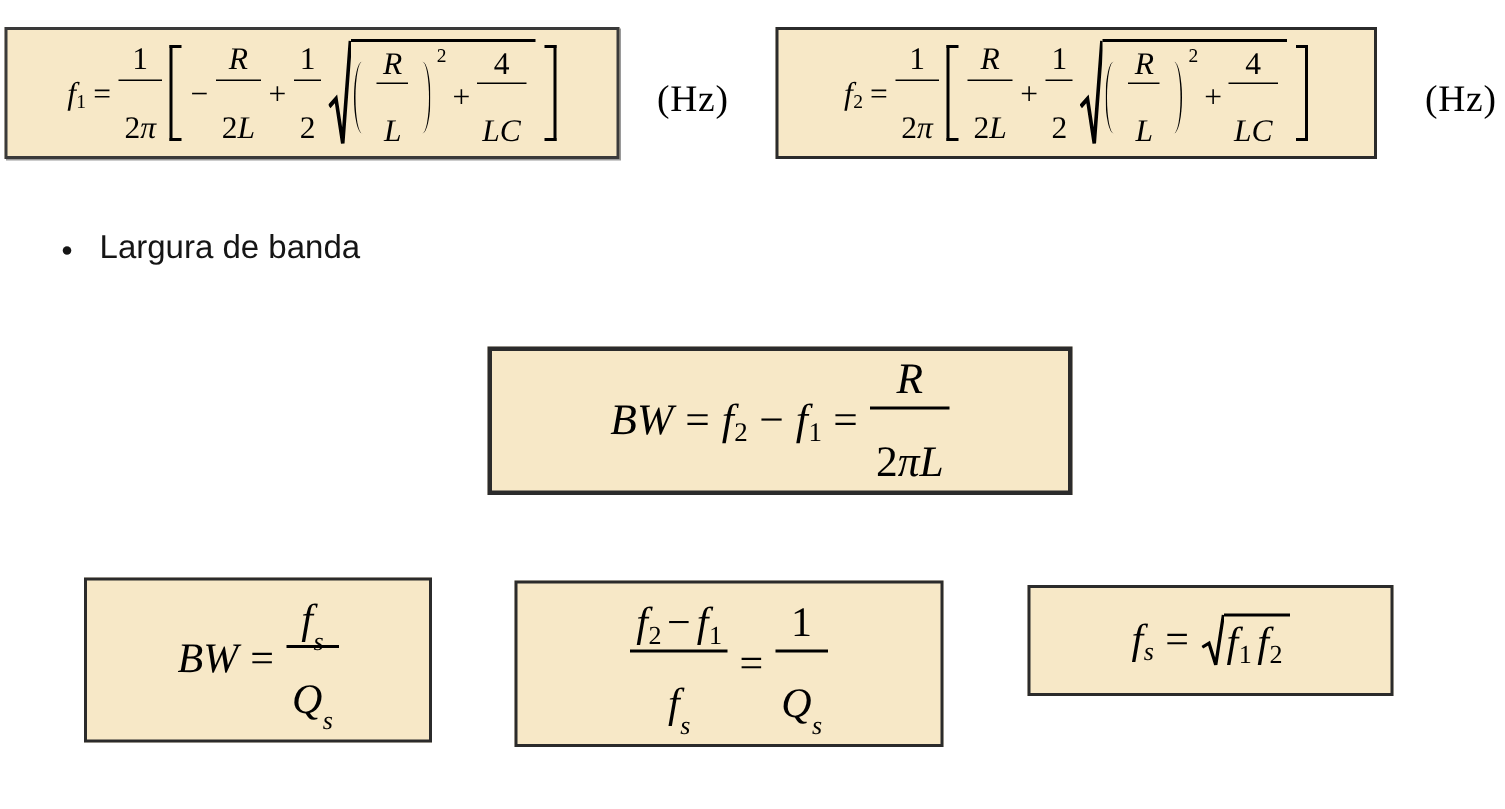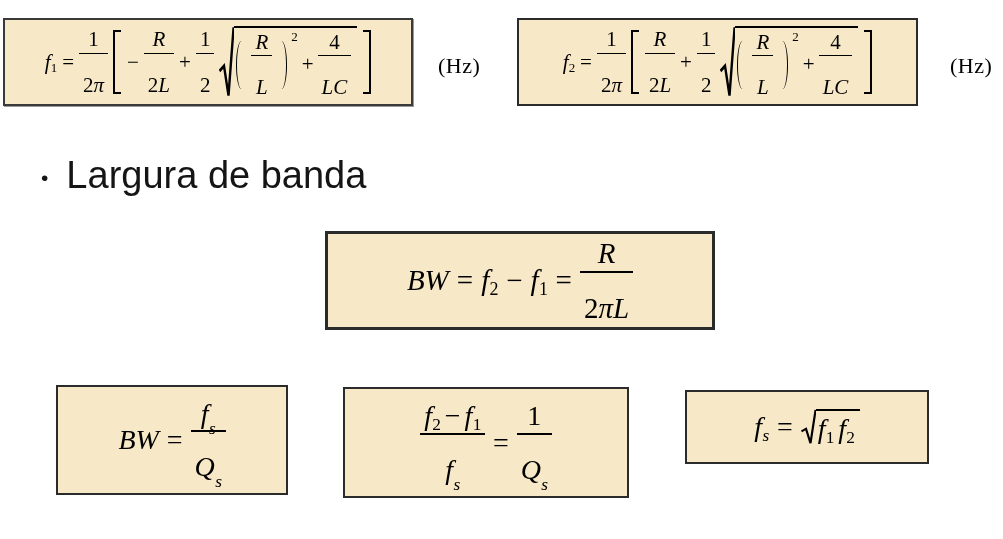--- a/index.html
+++ b/index.html
@@ -23,21 +23,21 @@
   }
   #box-f1 { left:3px;   top:18px;  width:410px; height:88px; border-color:#3a3a3a; box-shadow:1px 1px 0 #9a9a9a; }
   #box-f2 { left:517px; top:18px;  width:401px; height:88px; }
   #box-bw { left:325px; top:231px; width:390px; height:99px;  border-width:3px; }
   #box-bwq { left:56px; top:385px; width:232px; height:110px; }
   #box-ratio { left:343px; top:387px; width:286px; height:111px; }
   #box-fs { left:685px; top:390px; width:244px; height:74px; }
 
   .hz {
     position:absolute;
-    font-size:22px;
+    font-size:25px;
     letter-spacing:0.5px;
   }
   #hz-left  { left:438px; top:53px; }
   #hz-right { left:950px; top:53px; }
 
   
   .formula { display:flex; align-items:center; white-space:nowrap; }
   .ftop { font-size:21px; gap:5px; }
   .fmid { font-size:29px; gap:8px; }
   .fbot { font-size:28px; gap:8px; }
@@ -75,21 +75,21 @@
 
   
   #bullet-row {
     position:absolute;
     left:41px; top:151px;
     display:flex; align-items:center; gap:18px;
     font-family:"Liberation Sans", sans-serif;
     color:#151515;
   }
   #bullet-row .marker { font-size:21px; line-height:1; position:relative; top:2px; }
-  #bullet-row .btext { font-size:38px; line-height:1.3; }
+  #bullet-row .btext { font-size:22px; line-height:1.3; }
 </style>
 </head>
 <body>
 
 <div class="fbox" id="box-f1">
   <div class="formula ftop">
     <span class="lhs">
         <span class="it">f</span>
         <sub class="msub">1</sub>
       </span>

